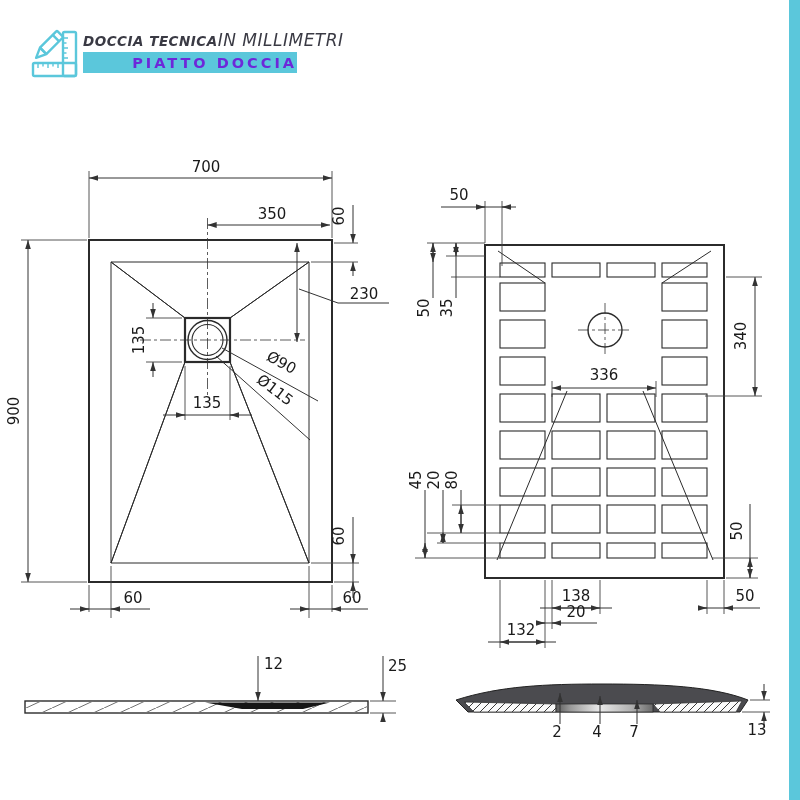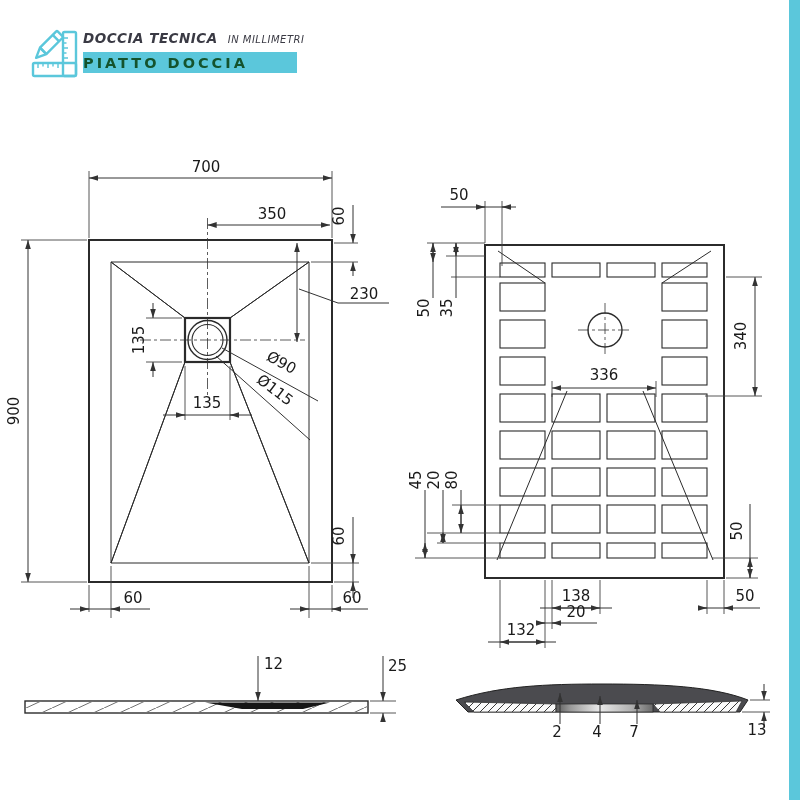--- a/index.html
+++ b/index.html
@@ -1,23 +1,23 @@
 <!DOCTYPE html>
 <html><head>
 <meta charset="utf-8">
 <style>
   html,body{margin:0;padding:0;background:#ffffff;}
   .page{position:relative;width:800px;height:800px;background:#fff;overflow:hidden;
         font-family:"DejaVu Sans",sans-serif;}
   .hdr-title{position:absolute;left:83px;top:30px;font-size:13.5px;font-weight:bold;
         font-style:italic;color:#3a3a44;letter-spacing:.5px;white-space:nowrap;}
-  .hdr-sub{font-size:10px;font-weight:500;margin-left:10px;letter-spacing:.5px;}
+  .hdr-sub{font-size:17px;font-weight:500;margin-left:0;letter-spacing:.5px;}
   .hdr-band{position:absolute;left:83px;top:52px;width:214px;height:21px;
-        display:flex;align-items:center;justify-content:flex-start;
-        color:#14532d;font-size:14.5px;font-weight:bold;letter-spacing:3px;white-space:nowrap;}
+        display:flex;align-items:center;justify-content:flex-end;
+        color:#6d28d9;font-size:14.5px;font-weight:bold;letter-spacing:3px;white-space:nowrap;}
   .side-strip{position:absolute;top:0;right:0;width:11px;height:800px;}
   svg text{font-family:"DejaVu Sans",sans-serif;font-size:15px;fill:#1a1a1a;}
   svg .rot{font-size:15px;}
   .ext{stroke:#444;stroke-width:.9;fill:none;}
   .dim{stroke:#333;stroke-width:1;fill:none;}
   .geo{stroke:#2b2b2b;fill:none;}
   .cl{stroke:#333;stroke-width:.8;fill:none;stroke-dasharray:11 3 3 3;}
 </style>
 </head>
 <body>

